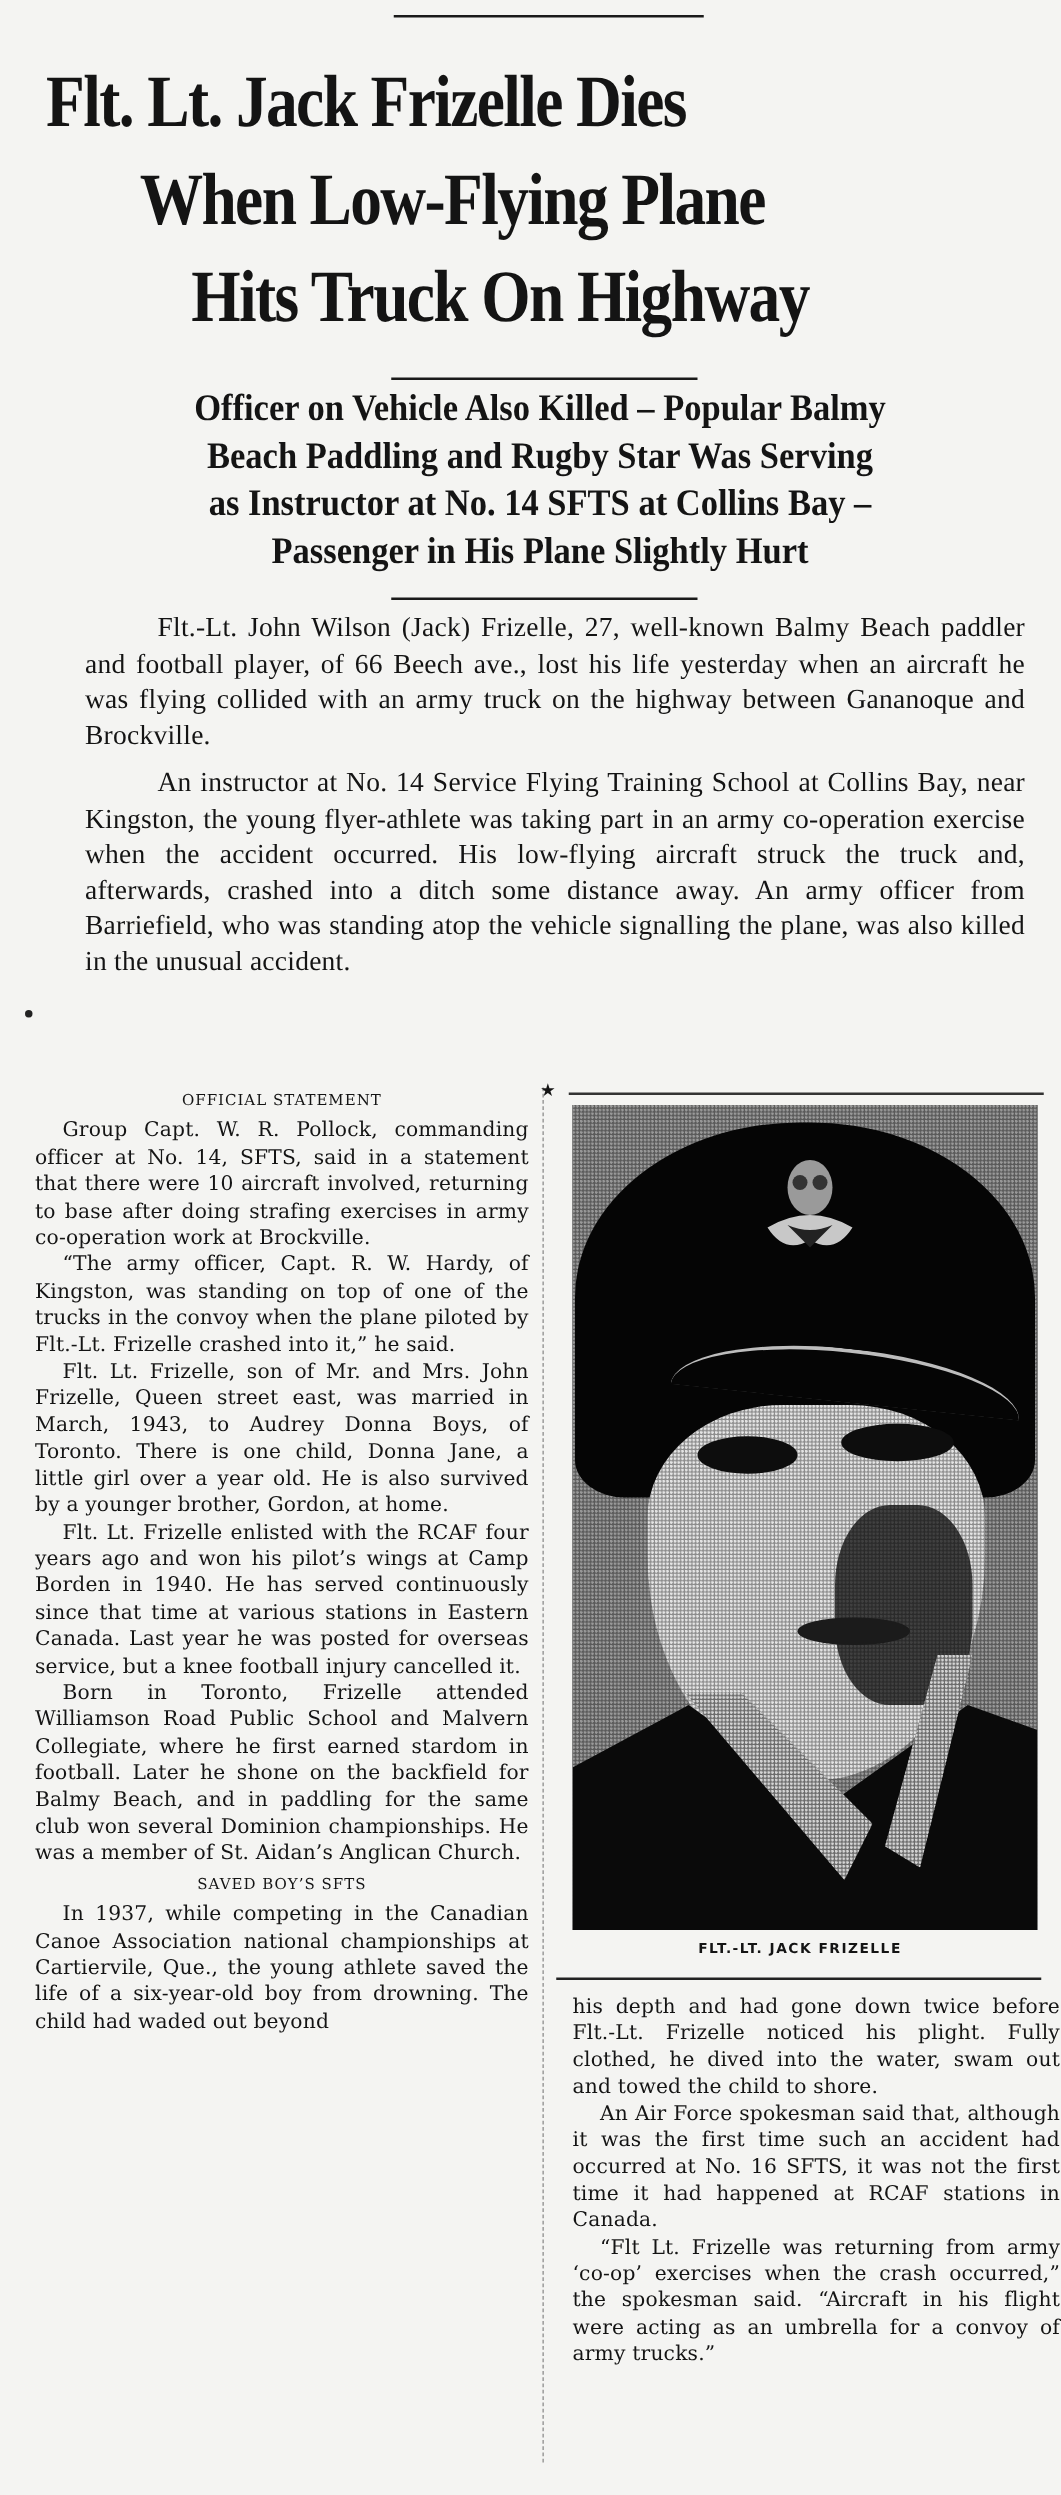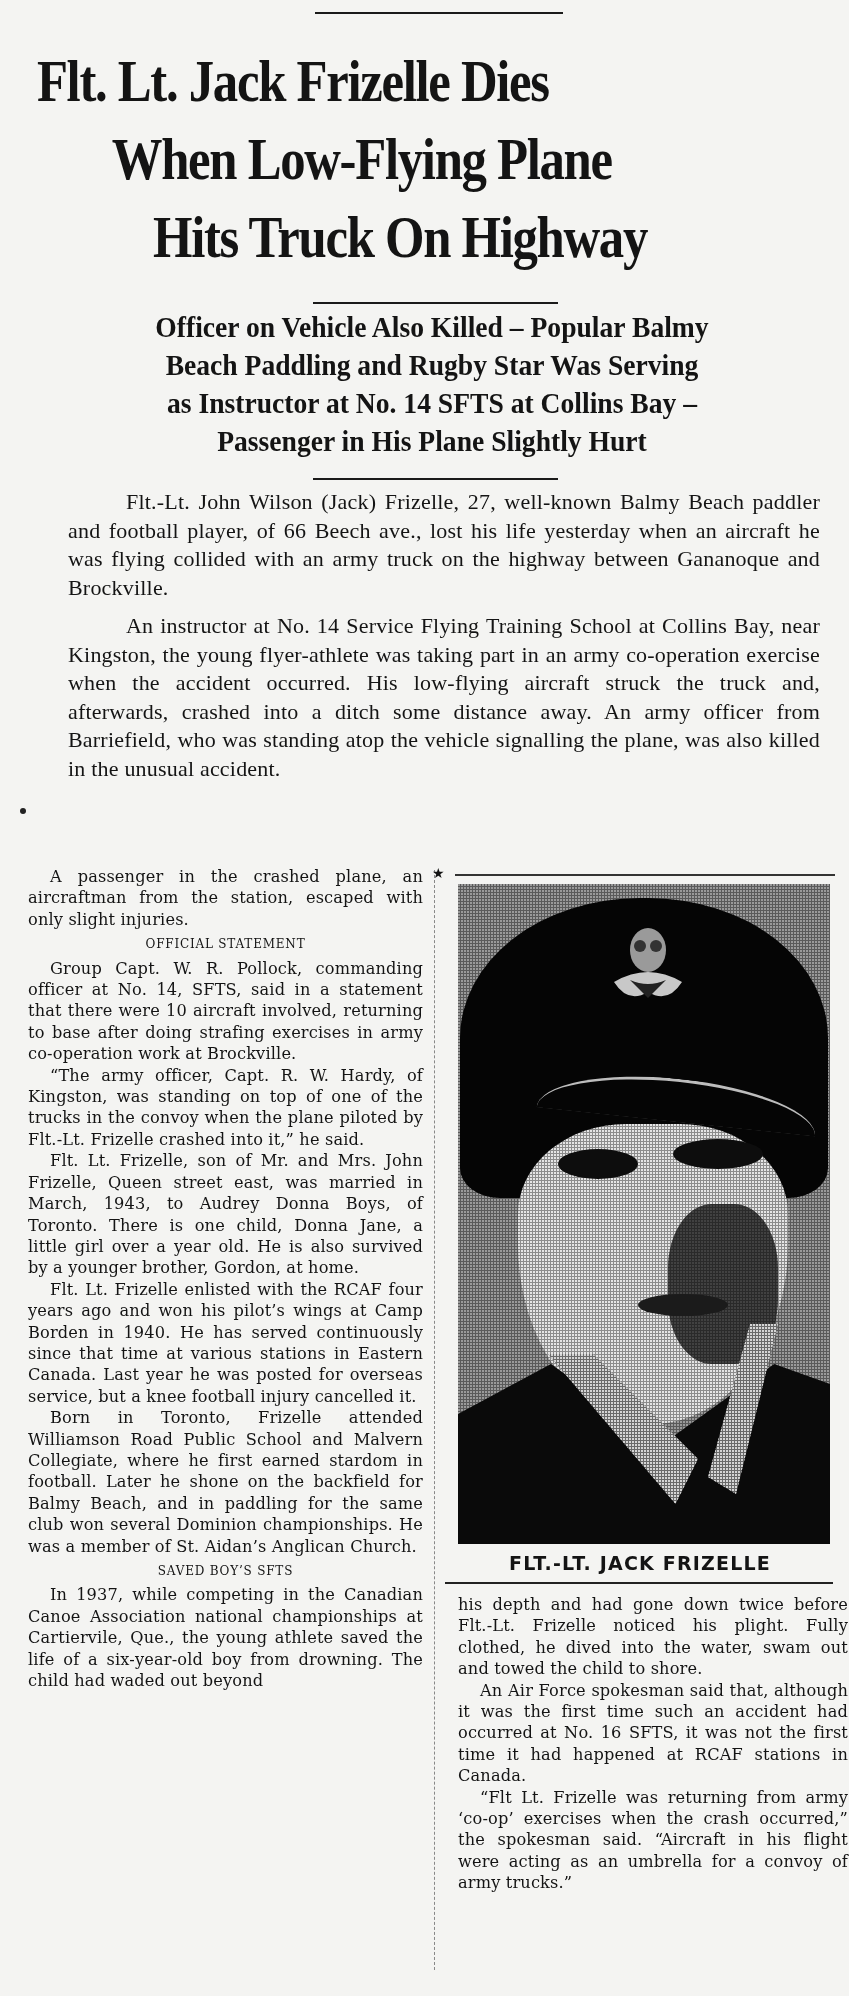--- a/index.html
+++ b/index.html
@@ -106,21 +106,21 @@
   }
   .photo .collar.r {
     left: 250px; top: 440px; width: 70px; height: 170px;
     clip-path: polygon(60% 0, 100% 0, 40% 100%, 0 90%);
   }
   .photo-top-rule { position: absolute; left: 455px; top: 874px; width: 380px; height: 2px; background: #333; }
   .star { position: absolute; left: 432px; top: 865px; font-size: 14px; font-family: "DejaVu Sans", sans-serif; }
   .caption {
     position: absolute; left: 445px; top: 1552px; width: 390px; text-align: center;
     font-family: "DejaVu Sans", sans-serif; font-weight: bold;
-    font-size: 19px; letter-spacing: 1.2px;
+    font-size: 11px; letter-spacing: 1.2px;
   }
   .caption-rule { position: absolute; left: 445px; top: 1582px; width: 388px; height: 2px; background: #222; }
   .speck { position: absolute; width: 6px; height: 6px; background: #222; border-radius: 50%; }
 </style>
 </head>
 <body>
 
 <div class="rule" style="left:315px;top:12px;width:248px;"></div>
 
 <div class="headline">
@@ -141,21 +141,20 @@
 <div class="rule" style="left:313px;top:478px;width:245px;"></div>
 
 <div class="lead" style="top:488px;">
   <p>Flt.-Lt. John Wilson (Jack) Frizelle, 27, well-known Balmy Beach paddler and football player, of 66 Beech ave., lost his life yesterday when an aircraft he was flying collided with an army truck on the highway between Gananoque and Brockville.</p>
   <p>An instructor at No. 14 Service Flying Training School at Collins Bay, near Kingston, the young flyer-athlete was taking part in an army co-operation exercise when the accident occurred. His low-flying aircraft struck the truck and, afterwards, crashed into a ditch some distance away. An army officer from Barriefield, who was standing atop the vehicle signalling the plane, was also killed in the unusual accident.</p>
 </div>
 
 <span class="speck" style="left:20px;top:808px;"></span>
 
 <div class="col col-left">
-  <p>A passenger in the crashed plane, an aircraftman from the station, escaped with only slight injuries.</p>
   <p class="sub">OFFICIAL STATEMENT</p>
   <p>Group Capt. W. R. Pollock, commanding officer at No. 14, SFTS, said in a statement that there were 10 aircraft involved, returning to base after doing strafing exercises in army co-operation work at Brockville.</p>
   <p>“The army officer, Capt. R. W. Hardy, of Kingston, was standing on top of one of the trucks in the convoy when the plane piloted by Flt.-Lt. Frizelle crashed into it,” he said.</p>
   <p>Flt. Lt. Frizelle, son of Mr. and Mrs. John Frizelle, Queen street east, was married in March, 1943, to Audrey Donna Boys, of Toronto. There is one child, Donna Jane, a little girl over a year old. He is also survived by a younger brother, Gordon, at home.</p>
   <p>Flt. Lt. Frizelle enlisted with the RCAF four years ago and won his pilot’s wings at Camp Borden in 1940. He has served continuously since that time at various stations in Eastern Canada. Last year he was posted for overseas service, but a knee football injury cancelled it.</p>
   <p>Born in Toronto, Frizelle attended Williamson Road Public School and Malvern Collegiate, where he first earned stardom in football. Later he shone on the backfield for Balmy Beach, and in paddling for the same club won several Dominion championships. He was a member of St. Aidan’s Anglican Church.</p>
   <p class="sub">SAVED BOY’S SFTS</p>
   <p>In 1937, while competing in the Canadian Canoe Association national championships at Cartiervile, Que., the young athlete saved the life of a six-year-old boy from drowning. The child had waded out beyond</p>
 </div>
 

